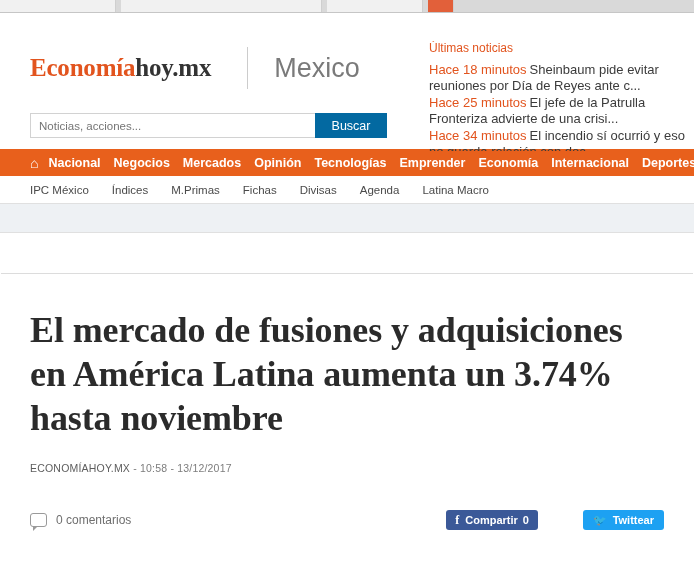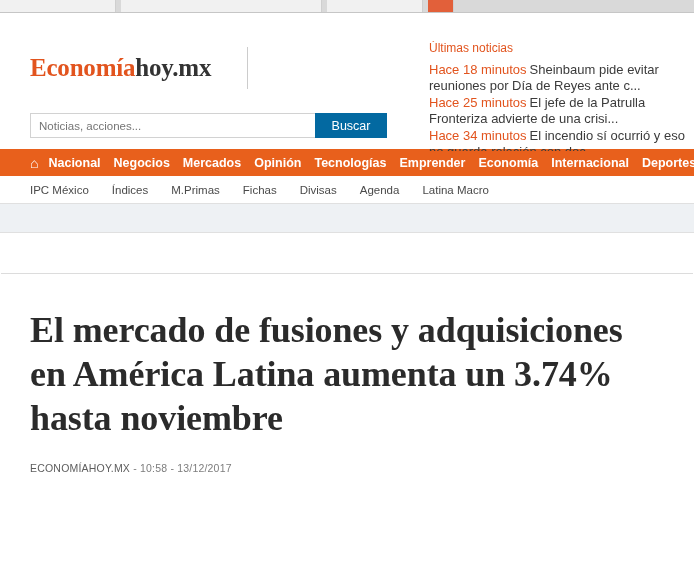--- a/index.html
+++ b/index.html
@@ -296,20 +296,21 @@
     <div class="tab t6"></div>
     <div class="tab t7"></div>
     <div class="rest"></div>
   </div>
 
   <div class="header">
 
     <div class="brandrow">
       <div class="logo"><span class="eco">Economía</span><span>hoy.mx</span></div>
       <div class="divider"></div>
+      <div class="edition">Mexico</div>
     </div>
 
     <div class="searchrow">
       <input class="searchinput" type="text" placeholder="Noticias, acciones..." style="">
       <button class="searchbtn">Buscar</button>
     </div>
 
     <div class="lastnews">
       <h3>Últimas noticias</h3>
       <div class="newsitem">
@@ -353,15 +354,32 @@
   <div class="rule"></div>
 
   <div class="article">
     <h1 class="headline">El mercado de fusiones y adquisiciones en América Latina aumenta un 3.74% hasta noviembre</h1>
 
     <div class="byline">
       <span class="src">ECONOMÍAHOY.MX</span>
       <span>- 10:58 - 13/12/2017</span>
     </div>
 
+    <div class="footerrow">
+      <div class="comments">
+        <span class="bubble"></span>
+        <span>0 comentarios</span>
+      </div>
+      <div class="social">
+        <div class="fbbtn">
+          <span class="f">f</span>
+          <span>Compartir</span>
+          <span style="margin-left:5px">0</span>
+        </div>
+        <div class="twbtn">
+          <span class="bird">🐦</span>
+          <span>Twittear</span>
+        </div>
+      </div>
+    </div>
   </div>
 
 </div>
 
 </body></html>

